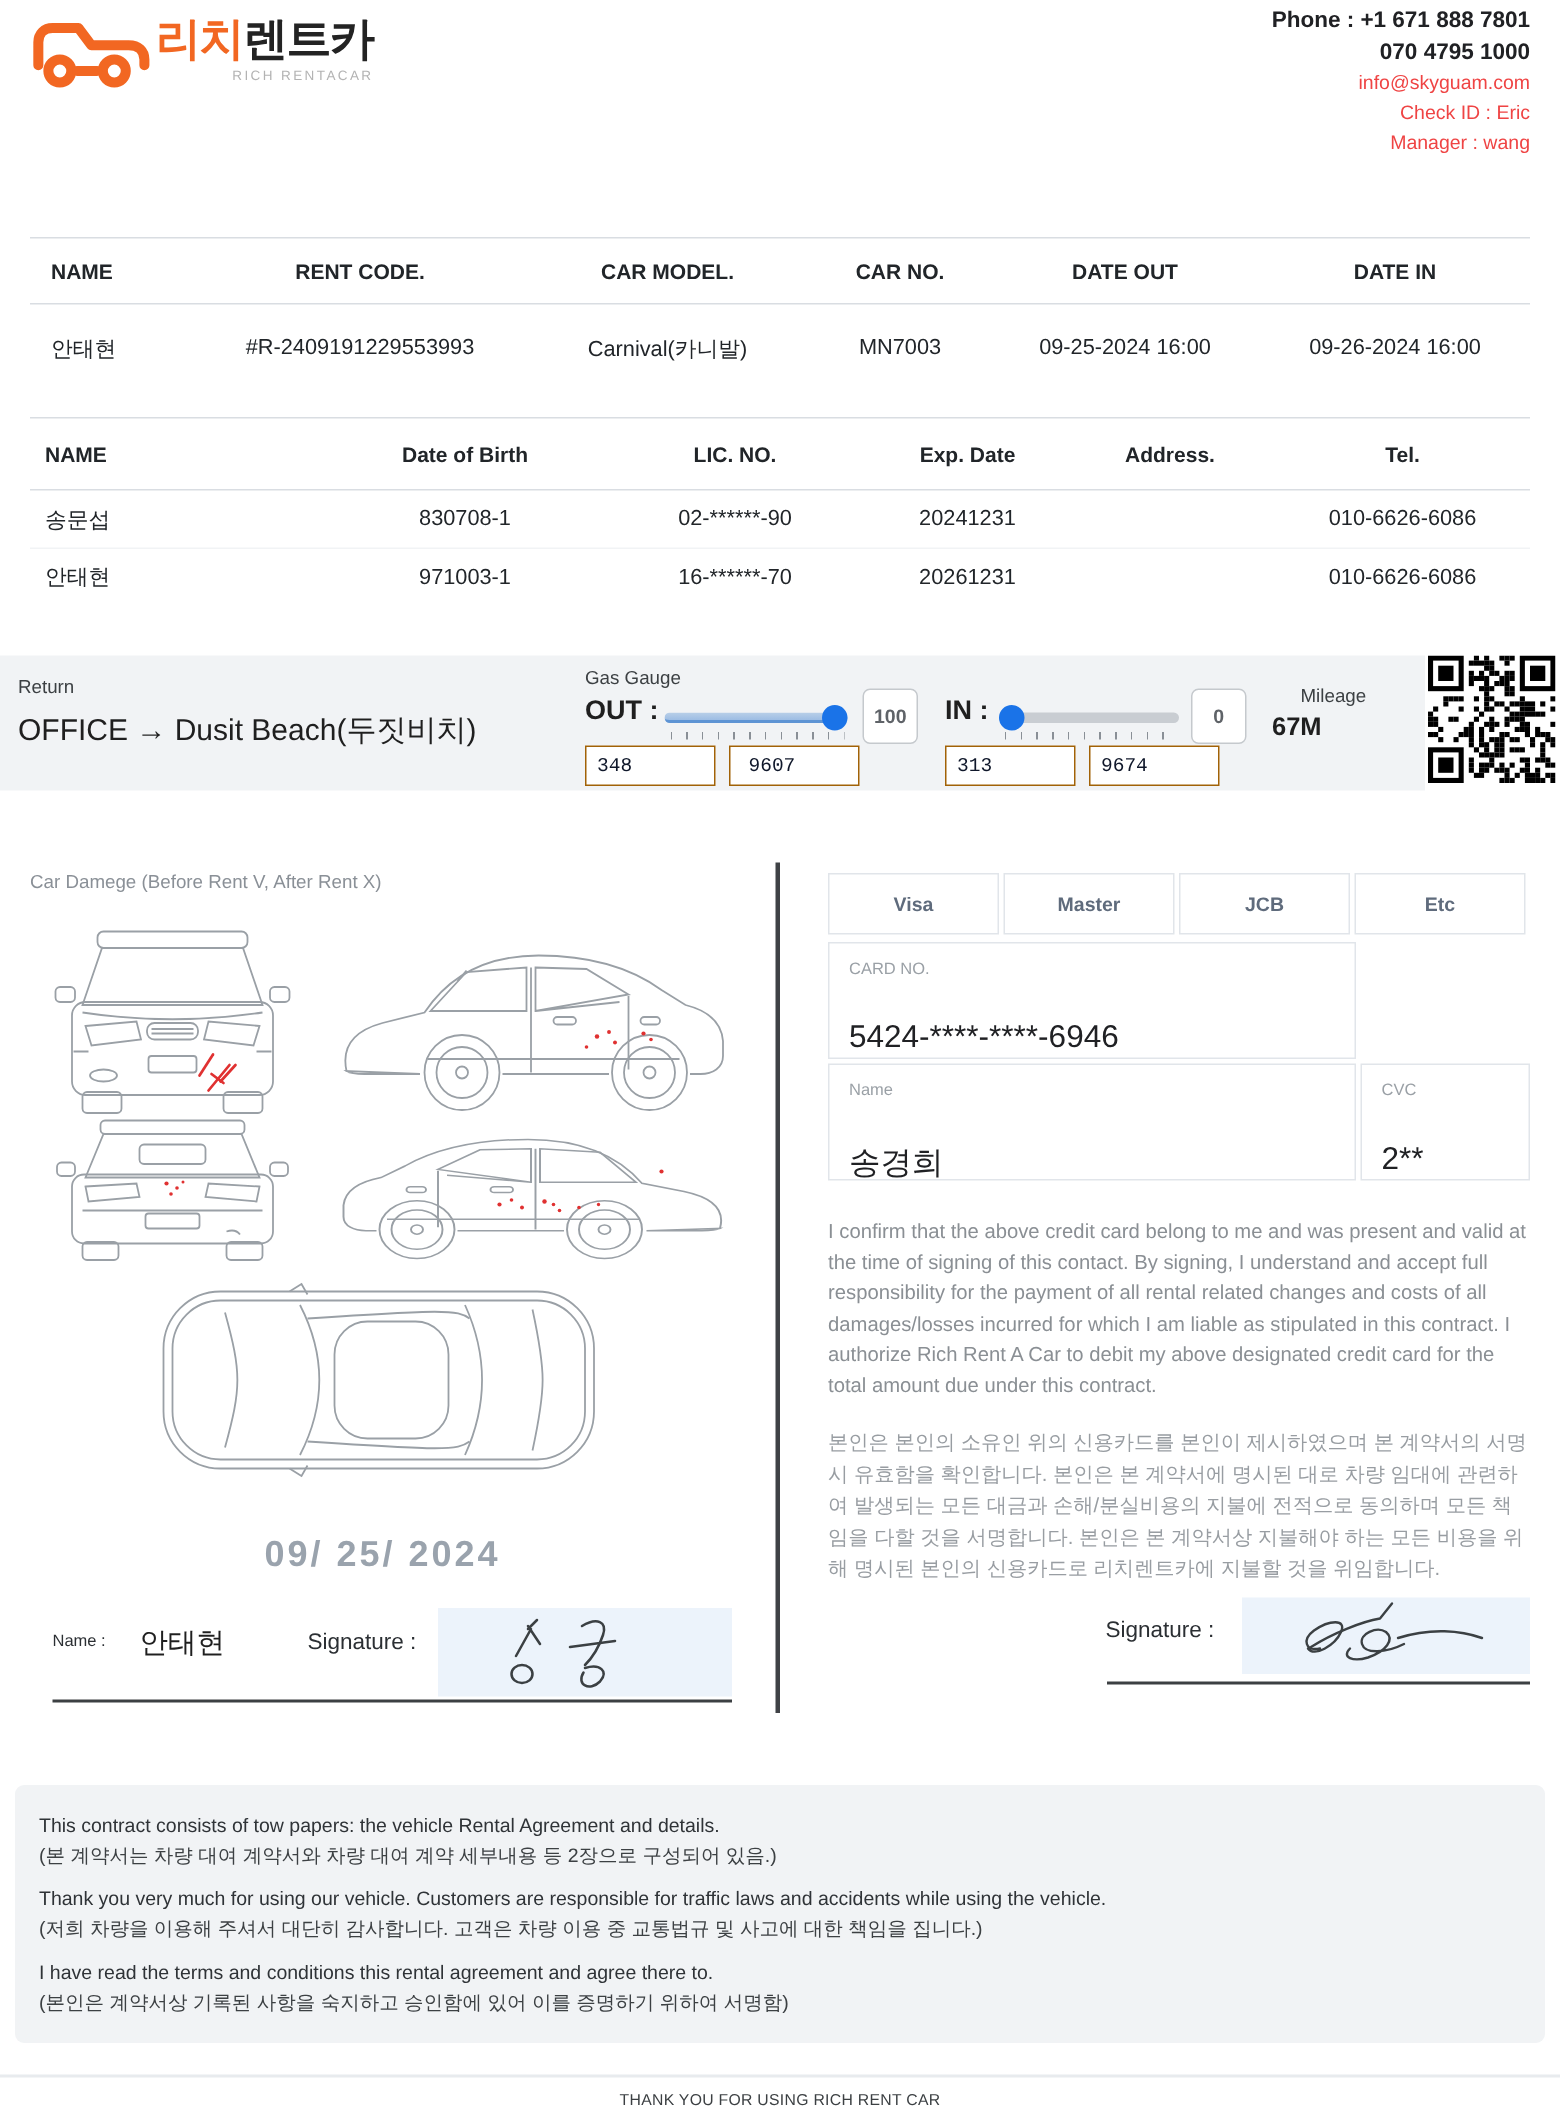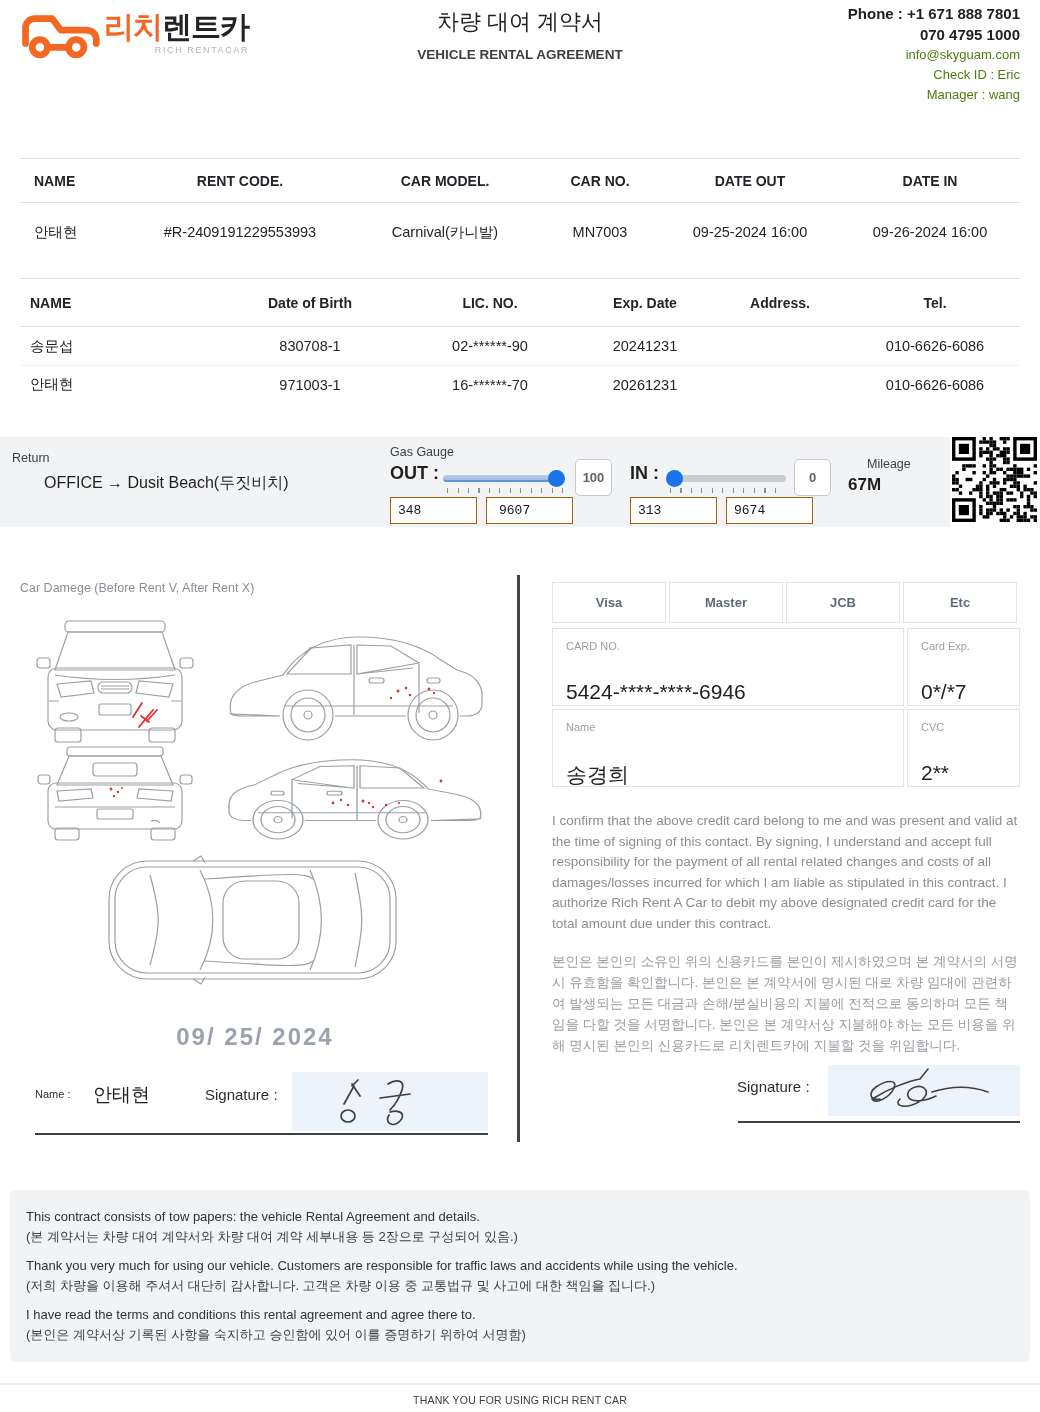--- a/index.html
+++ b/index.html
@@ -12,21 +12,21 @@
   .logo-txt { margin-left: 2px; margin-top: 8px; }
   .logo-main { font-size: 30px; font-weight: bold; letter-spacing: -1px; line-height: 1; }
   .logo-ko-orange { color: #F26722; }
   .logo-ko-dark { color: #232323; }
   .logo-sub { font-size: 9px; color: #b3b3b3; letter-spacing: 1.6px; text-align: right; margin-top: 3px; }
   .title-block { position: absolute; top: 7px; left: 50%; transform: translateX(-50%); text-align: center; width: 420px; }
   .title-ko { font-size: 22px; color: #1f1f1f; }
   .title-en { font-size: 13.5px; font-weight: bold; color: #3c4043; margin-top: 10px; }
   .contact { position: absolute; top: 3px; right: 20px; text-align: right; }
   .c-bold { font-size: 15px; font-weight: bold; color: #202124; line-height: 21px; }
-  .c-reg  { font-size: 13px; color: #4d7c0f; line-height: 20px; }
+  .c-reg  { font-size: 13px; color: #ef4444; line-height: 20px; }
 
   
   .tbl { position: absolute; left: 20px; width: 1000px; }
   .tbl1 { top: 158px; border-top: 1px solid #d9dde2; }
   .tbl2 { top: 278px; border-top: 1px solid #d9dde2; }
   .tr { display: flex; align-items: center; }
   .tbl1 .th { height: 44px; border-bottom: 1px solid #d9dde2; }
   .tbl1 .dr { height: 58px; }
   .tbl2 .th { height: 48px; border-bottom: 1px solid #d9dde2; }
   .tbl2 .dr { height: 38px; }
@@ -37,21 +37,21 @@
   .tbl1 .c2 { width: 22%; } .tbl1 .c3 { width: 19%; } .tbl1 .c4 { width: 12%; }
   .tbl1 .c5 { width: 18%; } .tbl1 .c6 { width: 18%; }
   .tbl2 .d1 { width: 20%; text-align: left; padding-left: 10px; }
   .tbl2 .d2 { width: 18%; } .tbl2 .d3 { width: 18%; } .tbl2 .d4 { width: 13%; }
   .tbl2 .d5 { width: 14%; } .tbl2 .d6 { width: 17%; }
 
   
   .gas-strip { position: absolute; top: 437px; left: 0; width: 950px; height: 90px; background: #f1f3f5; }
   .gs-abs { position: absolute; }
   .lbl-sm { font-size: 12.5px; color: #3c4043; }
-  .return-value { font-size: 16px; color: #1f1f1f; margin-left: 32px; }
+  .return-value { font-size: 20px; color: #1f1f1f; }
   .gas-io-label { font-size: 18px; font-weight: bold; color: #1f1f1f; }
   .slider { position: absolute; height: 16px; }
   .track { position: absolute; top: 5px; left: 0; right: 0; height: 7px; border-radius: 4px; }
   .track-out { background: linear-gradient(#b9cfe8, #9dbde4); border-bottom: 2px solid #5e94d4; }
   .track-in  { background: #c9cdd2; }
   .thumb { position: absolute; top: 0; width: 17px; height: 17px; border-radius: 50%; background: #1a73e8; }
   .ticks { position: absolute; height: 5px;
            background: repeating-linear-gradient(90deg, #898f96 0 1px, transparent 1px 10.5px); }
   .valbox { position: absolute; width: 37px; height: 37px; border: 1px solid #c5c9cd; border-radius: 5px;
             background: #fff; display: flex; align-items: center; justify-content: center;
@@ -123,24 +123,20 @@
           <path d="M37 45 H51"></path>
         </g>
       </svg>
     </span>
     <div class="logo-txt">
       <div class="logo-main"><span class="logo-ko-orange">리치</span><span class="logo-ko-dark">렌트카</span></div>
       <div class="logo-sub">RICH RENTACAR</div>
     </div>
   </div>
 
-  <div class="title-block">
-    <div class="title-ko">차량 대여 계약서</div>
-    <div class="title-en">VEHICLE RENTAL AGREEMENT</div>
-  </div>
 
   <div class="contact">
     <div class="c-bold">Phone : +1 671 888 7801</div>
     <div class="c-bold">070 4795 1000</div>
     <div class="c-reg">info@skyguam.com</div>
     <div class="c-reg">Check ID : Eric</div>
     <div class="c-reg">Manager : wang</div>
   </div>
 
   <div class="tbl tbl1">
@@ -599,24 +595,20 @@
       <div class="card-tab">JCB</div>
       <div class="card-tab">Etc</div>
     </div>
 
     <div class="card-grid">
       <div class="card-gr">
         <div class="card-cell cc-big">
           <div class="card-label">CARD NO.</div>
           <div class="card-value">5424-****-****-6946</div>
         </div>
-        <div class="card-cell cc-sm">
-          <div class="card-label">Card Exp.</div>
-          <div class="card-value">0*/*7</div>
-        </div>
       </div>
       <div class="card-gr">
         <div class="card-cell cc-big">
           <div class="card-label">Name</div>
           <div class="card-value">송경희</div>
         </div>
         <div class="card-cell cc-sm">
           <div class="card-label">CVC</div>
           <div class="card-value">2**</div>
         </div>

